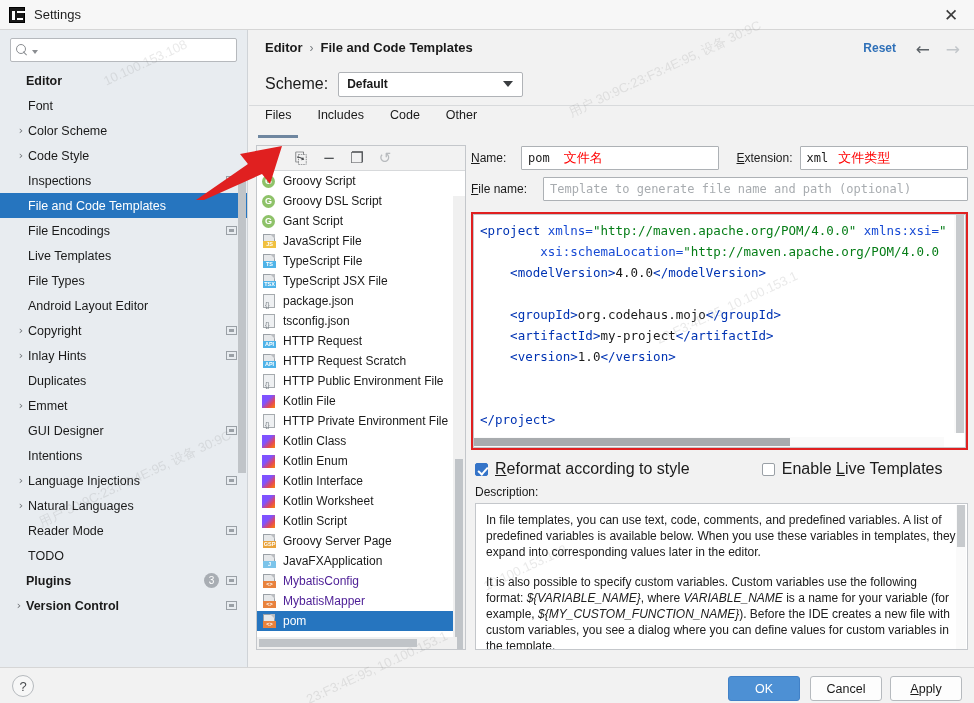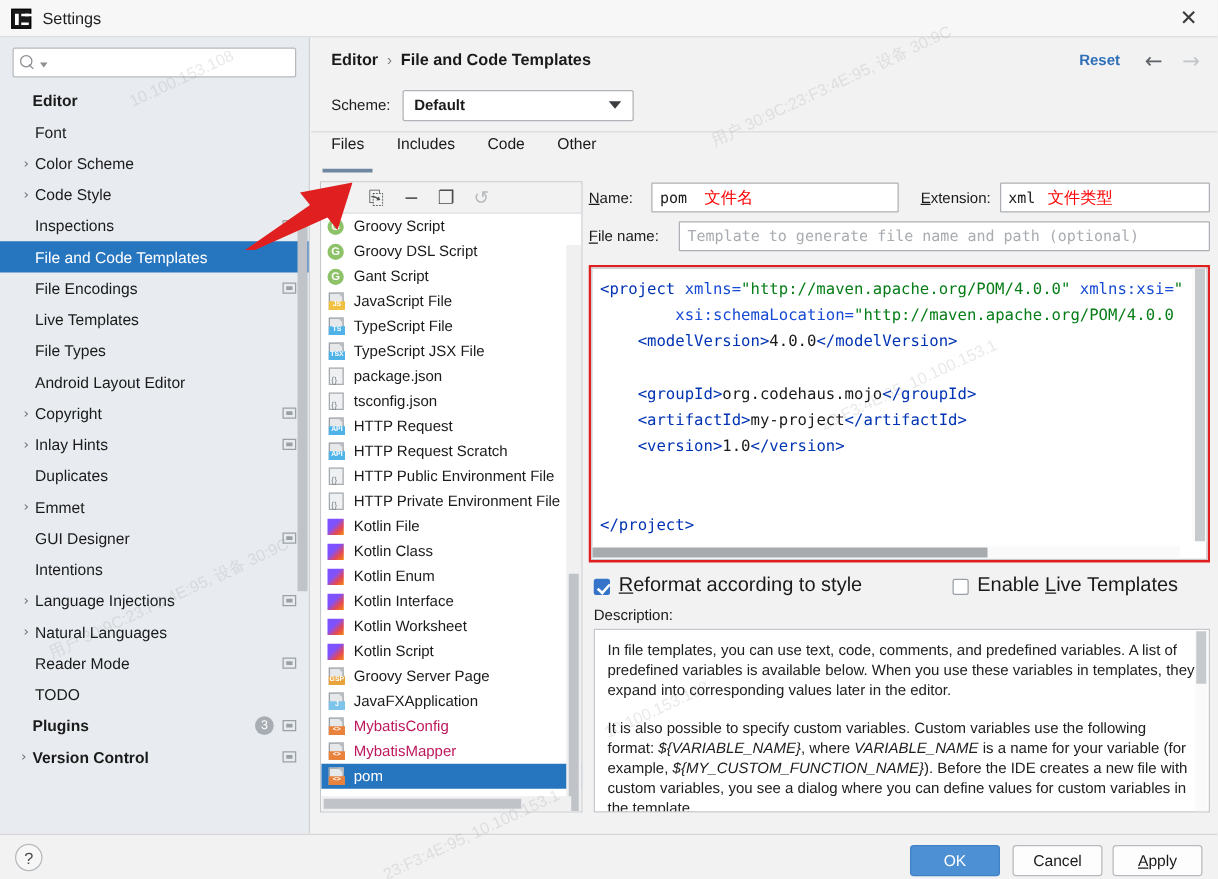--- a/index.html
+++ b/index.html
@@ -128,21 +128,21 @@
     position: absolute; top: 9px; font-size: 17px;
     font-family: "DejaVu Sans", sans-serif;
   }
   .nav-back { right: 44px; color: #5d6368; }
   .nav-fwd { right: 14px; color: #c2c6ca; }
 
   .scheme-row {
     position: absolute; left: 0; top: 35px; width: 725px; height: 38px;
     display: flex; align-items: center; padding-left: 16px;
   }
-  .scheme-label { font-size: 12px; margin-right: 10px; }
+  .scheme-label { font-size: 16px; margin-right: 10px; }
   .combo {
     width: 185px; height: 25px; background: #fff; border: 1px solid #b0b3b7;
     border-radius: 2px; display: flex; align-items: center; padding: 4px 8px;
     position: relative;
   }
   .combo .val { font-weight: bold; font-size: 12px; }
   .combo .caret {
     position: absolute; right: 9px; width: 0; height: 0;
     border-left: 5px solid transparent; border-right: 5px solid transparent;
     border-top: 6px solid #3a3d40;
@@ -182,21 +182,21 @@
   .list-scroll-area {
     position: relative; height: 478px; overflow: hidden; background: #fff;
   }
   .file-row {
     height: 20px; display: flex; align-items: center; padding-left: 5px;
     white-space: nowrap; font-size: 12px;
   }
   .file-row.selected { background: #2675bf; }
   .file-row.selected .fname { color: #fff; }
   .file-row .fname { margin-left: 6px; }
-  .file-row .fname.purple { color: #be185d; }
+  .file-row .fname.purple { color: #4c1d95; }
   .ic { width: 15px; height: 15px; position: relative; flex: 0 0 auto; }
   .ic-circle {
     width: 13px; height: 13px; border-radius: 50%; background: #8ec269;
     color: #fff; font-size: 9px; font-weight: bold;
     display: flex; align-items: center; justify-content: center;
     margin-top: 1px; font-family: "Liberation Sans", sans-serif;
   }
   .ic-doc {
     width: 12px; height: 14px; background: #e6e8ea; border: 1px solid #9aa0a6;
     position: relative; margin-left: 1px;
@@ -589,29 +589,29 @@
               <span class="fname">HTTP Request Scratch</span>
             </div>
             <div class="file-row">
               <span class="ic">
                 <div class="ic-json"></div>
               </span>
               <span class="fname">HTTP Public Environment File</span>
             </div>
             <div class="file-row">
               <span class="ic">
+                <div class="ic-kt"></div>
+              </span>
+              <span class="fname">Kotlin File</span>
+            </div>
+            <div class="file-row">
+              <span class="ic">
                 <div class="ic-json"></div>
               </span>
               <span class="fname">HTTP Private Environment File</span>
-            </div>
-            <div class="file-row">
-              <span class="ic">
-                <div class="ic-kt"></div>
-              </span>
-              <span class="fname">Kotlin File</span>
             </div>
             <div class="file-row">
               <span class="ic">
                 <div class="ic-kt"></div>
               </span>
               <span class="fname">Kotlin Class</span>
             </div>
             <div class="file-row">
               <span class="ic">
                 <div class="ic-kt"></div>

